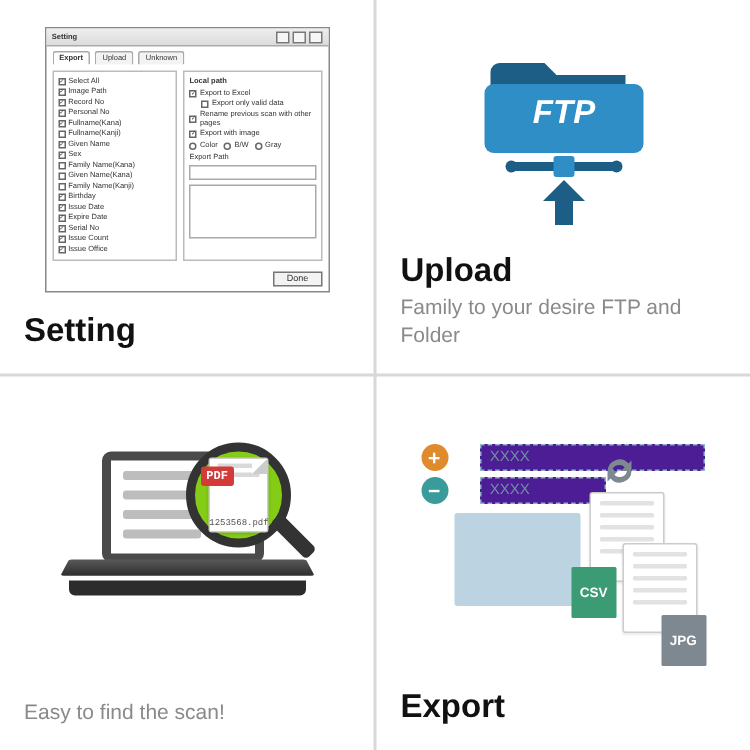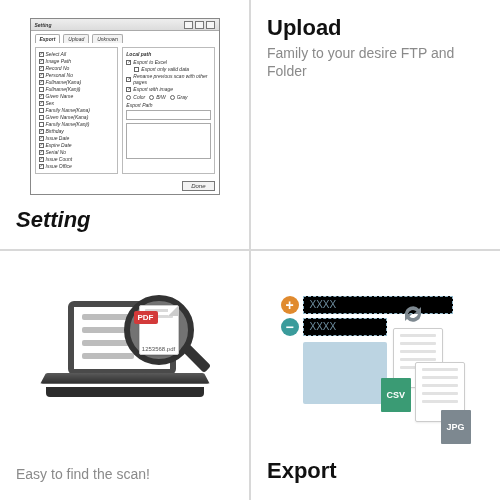--- a/index.html
+++ b/index.html
@@ -18,21 +18,21 @@
     height: 500px;
   }
   .cell {
     border: 1px solid #d8d8d8;
     padding: 14px 16px 16px 16px;
     display: flex;
     flex-direction: column;
     position: relative;
     background: #fff;
   }
-  .cell:nth-child(1) { border-top: none; border-left: none; font-style: italic; }
+  .cell:nth-child(1) { border-top: none; border-left: none; }
   .cell:nth-child(2) { border-top: none; border-right: none; }
   .cell:nth-child(3) { border-bottom: none; border-left: none; }
   .cell:nth-child(4) { border-bottom: none; border-right: none; }
 
   .illus {
     flex: 1;
     display: flex;
     align-items: center;
     justify-content: center;
     padding-bottom: 6px;
@@ -128,22 +128,22 @@
   }
   .lap-base-front {
     position: absolute; left: 6px; top: 86px; width: 158px; height: 10px;
     background: #2c2c2c; border-radius: 0 0 4px 4px;
   }
   .mag {
     position: absolute; left: 78px; top: -12px; width: 90px; height: 110px;
   }
   .mag .ring {
     position: absolute; width: 70px; height: 70px; border: 6px solid #333;
-    border-radius: 50%; background: #737373; left: 6px; top: 6px;
-    display: flex; align-items: center; justify-content: center;
+    border-radius: 50%; background: #84cc16; left: 6px; top: 6px;
+    display: flex; align-items: center; justify-content: center; font-family: Liberation Mono, monospace;
   }
   .mag .handle {
     position: absolute; width: 10px; height: 34px; background: #333;
     border-radius: 3px;
     left: 62px; top: 60px; transform: rotate(-45deg); transform-origin: top left;
   }
   .pdf-doc {
     width: 40px; height: 50px; background: #fff; border: 1px solid #ccc;
     position: relative; border-radius: 2px;
     box-shadow: 0 1px 2px rgba(0,0,0,.15);
@@ -169,22 +169,22 @@
   .exp { position: relative; width: 190px; height: 140px; }
   .exp .plus, .exp .minus {
     position: absolute; width: 18px; height: 18px; border-radius: 50%;
     color: #fff; font-weight: 700; text-align: center; line-height: 18px;
     font-size: 14px;
   }
   .exp .plus { background: #e08a2e; left: 0; top: 8px; }
   .exp .minus { background: #3a9b9b; left: 0; top: 30px; }
   .exp .strip {
     position: absolute; height: 18px;
-    border: 1px dashed #8fb6c9; background: #000000;
-    color: #6f8fa0; font-size: 10px; line-height: 16px; padding: 0 6px;
+    border: 1px dashed #8fb6c9; background: #4c1d95;
+    color: #6f8fa0; font-size: 10px; line-height: 16px; padding: 0 6px; margin-left: 17px;
   }
   .exp .strip.s1 { left: 22px; top: 8px; width: 150px; }
   .exp .strip.s2 { left: 22px; top: 30px; width: 84px; }
   .exp .xbox {
     position: absolute; left: 22px; top: 54px; width: 84px; height: 62px;
     background: #bcd4e2; border-radius: 2px;
   }
   .exp .sheet {
     position: absolute; width: 50px; height: 60px; background: #fff;
     border: 1px solid #ccc; border-radius: 2px;
@@ -332,20 +332,38 @@
         </div>
         <div class="dlg-foot">
           <div class="btn">Done</div>
         </div>
       </div>
     </div>
     <div class="title">Setting</div>
   </div>
 
   <div class="cell">
+    <div class="illus">
+      <div class="upload-wrap">
+        <svg width="130" height="130" viewBox="0 0 130 130">
+
+          <path d="M22 20 h30 l8 8 h46 v42 a6 6 0 0 1 -6 6 h-78 a6 6 0 0 1 -6 -6 v-44 a6 6 0 0 1 6 -6 z" fill="#1d5e86"></path>
+
+          <path d="M18 34 h94 a6 6 0 0 1 6 6 v34 a6 6 0 0 1 -6 6 h-94 a6 6 0 0 1 -6 -6 v-34 a6 6 0 0 1 6 -6 z" fill="#2f8ec6"></path>
+          <text x="65" y="60" text-anchor="middle" font-family="Arial" font-size="22" font-style="italic" font-weight="700" fill="#ffffff">FTP</text>
+
+          <rect x="30" y="86" width="70" height="6" fill="#1d5e86"></rect>
+          <circle cx="30" cy="89" r="4" fill="#1d5e86"></circle>
+          <circle cx="100" cy="89" r="4" fill="#1d5e86"></circle>
+          <rect x="58" y="82" width="14" height="14" rx="2" fill="#2f8ec6"></rect>
+
+          <path d="M65 98 l-14 14 h8 v16 h12 v-16 h8 z" fill="#1d5e86"></path>
+        </svg>
+      </div>
+    </div>
     <div class="title">Upload</div>
     <div class="sub">Family to your desire FTP and Folder</div>
   </div>
 
   <div class="cell">
     <div class="illus">
       <div class="laptop">
         <div class="lap-screen">
           <div class="bar"></div>
             <div class="bar short"></div>

